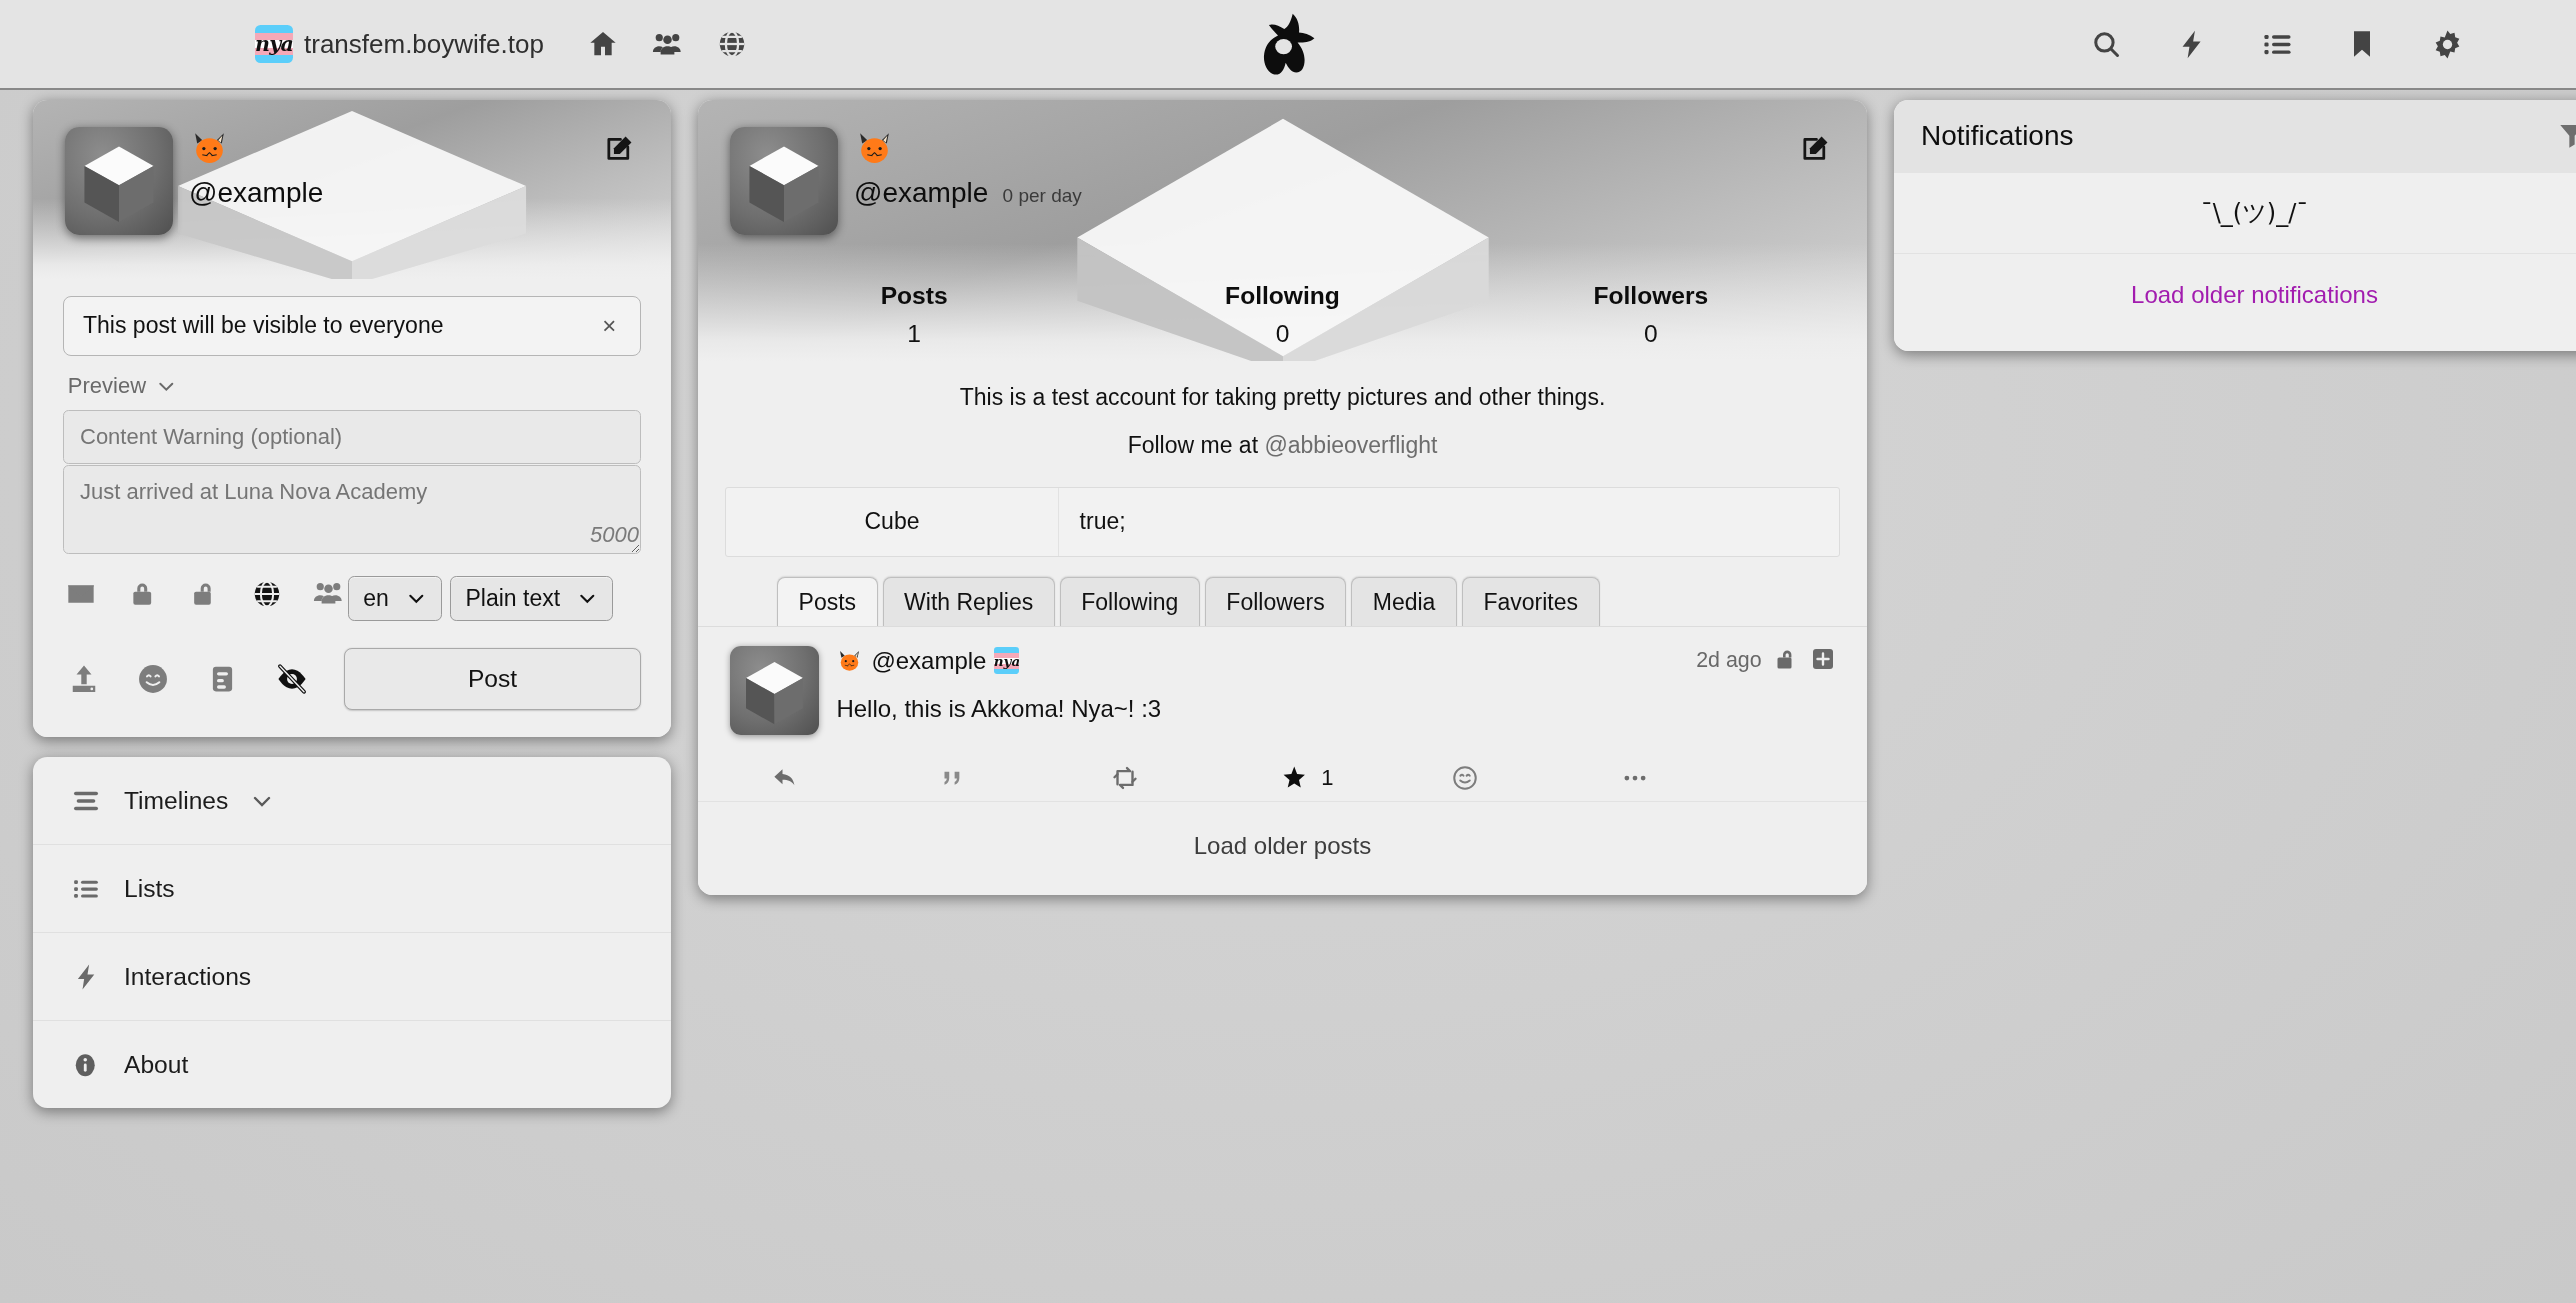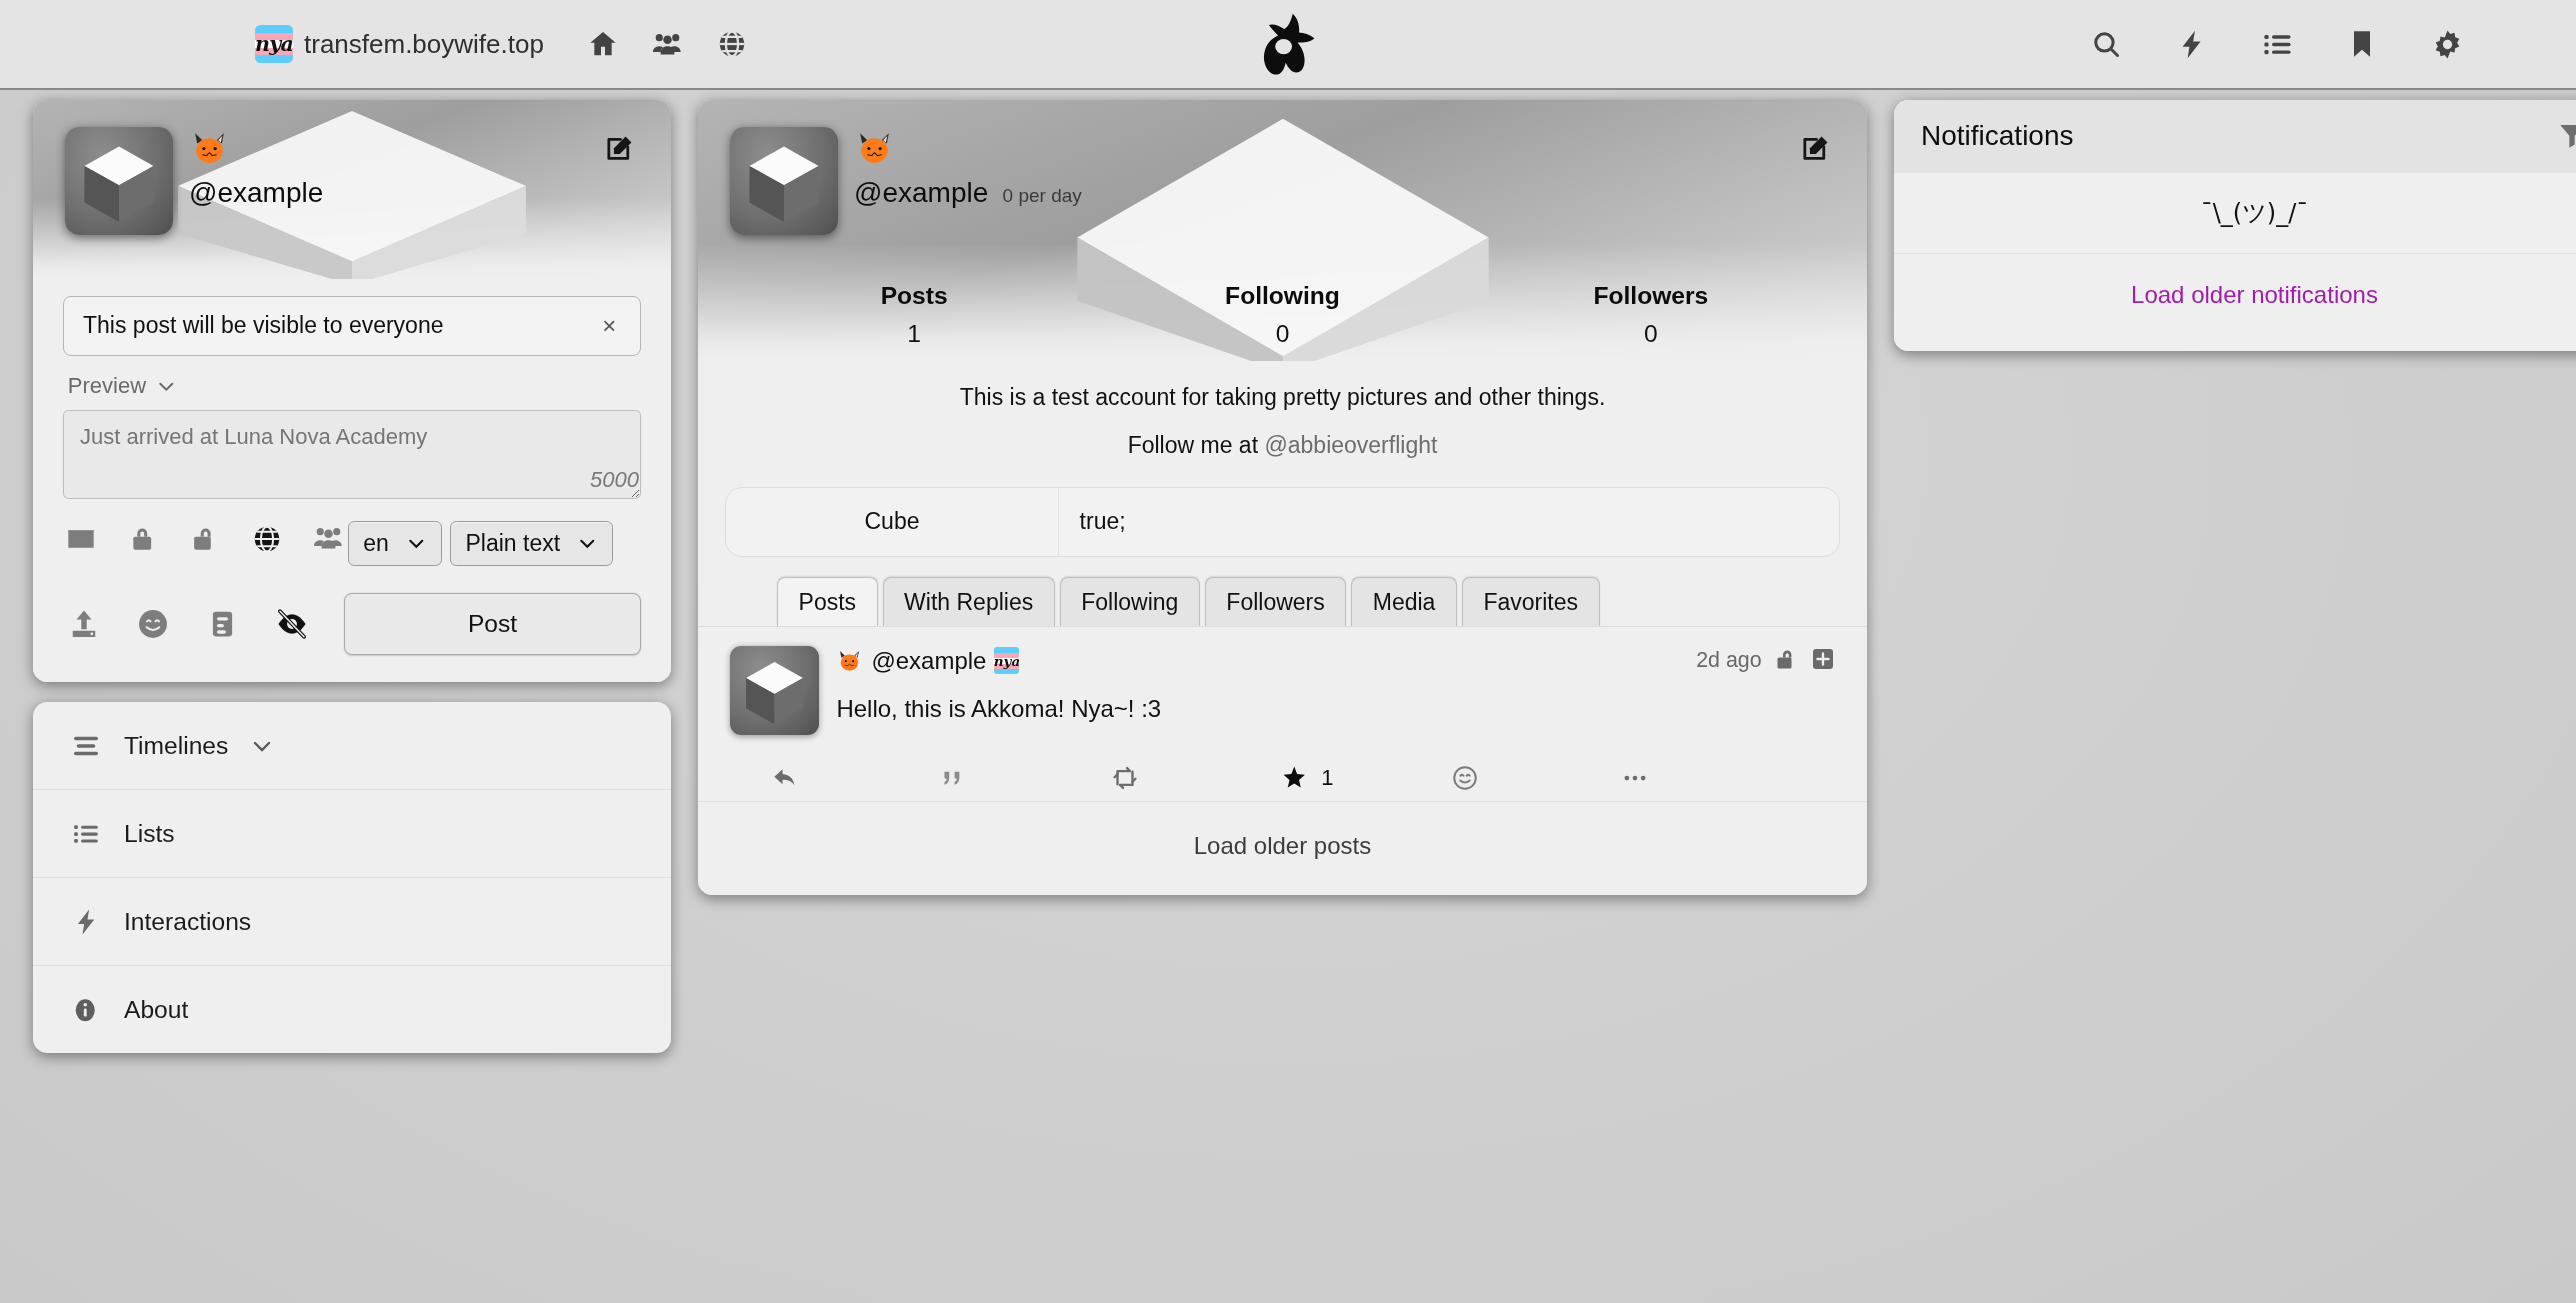--- a/index.html
+++ b/index.html
@@ -160,21 +160,21 @@
   .stat-label { font-size: 24.6px; font-weight: 700; color: #0c0c0c; }
   .stat-value { font-size: 24.6px; color: #111; margin-top: 9.5px; }
   .bio {
     background: #efefef; padding: 19px 32px 3.2px 32px; text-align: center;
     position: relative;
   }
   .bio p { font-size: 23px; color: #111; line-height: 1.5; }
   .bio .muted { color: #6d6d6d; }
   .bio .sp { height: 14.3px; }
   .fields {
-    margin: 20.6px 27px 0 27px; border: 0.8px solid #dcdcdc; border-radius: 17px;
+    margin: 20.6px 27px 0 27px; border: 0.8px solid #dcdcdc; border-radius: 3px;
     display: flex; background: #f2f2f2; overflow: hidden;
   }
   .field-name {
     width: 333px; flex: none; text-align: center; font-size: 23px; color: #111;
     padding: 20.6px 12.7px; border-right: 0.8px solid #e2e2e2;
   }
   .field-value { flex: 1; font-size: 23px; color: #111; padding: 20.6px 20.6px; }
 
   .tabs { display: flex; gap: 4.8px; padding: 20.6px 22px 0 79px; background: #efefef; }
   .tab {
@@ -362,20 +362,21 @@
           <span class="scope-x">×</span>
         </div>
 
         <div class="preview-row">
           <span>Preview</span>
           <svg width="20.6" height="20.6" viewBox="0 0 24 24" fill="none" stroke="#6a6a6a" stroke-width="2.3" stroke-linecap="round">
               <polyline points="5,9 12,16 19,9"></polyline>
             </svg>
         </div>
 
+        <input class="cw-input" placeholder="Content Warning (optional)" style="">
 
         <div class="body-wrap">
           <textarea class="body-input" placeholder="Just arrived at Luna Nova Academy" style=""></textarea>
           <span class="char-count">5000</span>
         </div>
 
         <div class="opts-row">
           <div class="vis-icons">
             <div class="vi">
               <svg width="32" height="32" viewBox="0 0 24 24" fill="#7d7d7d">

